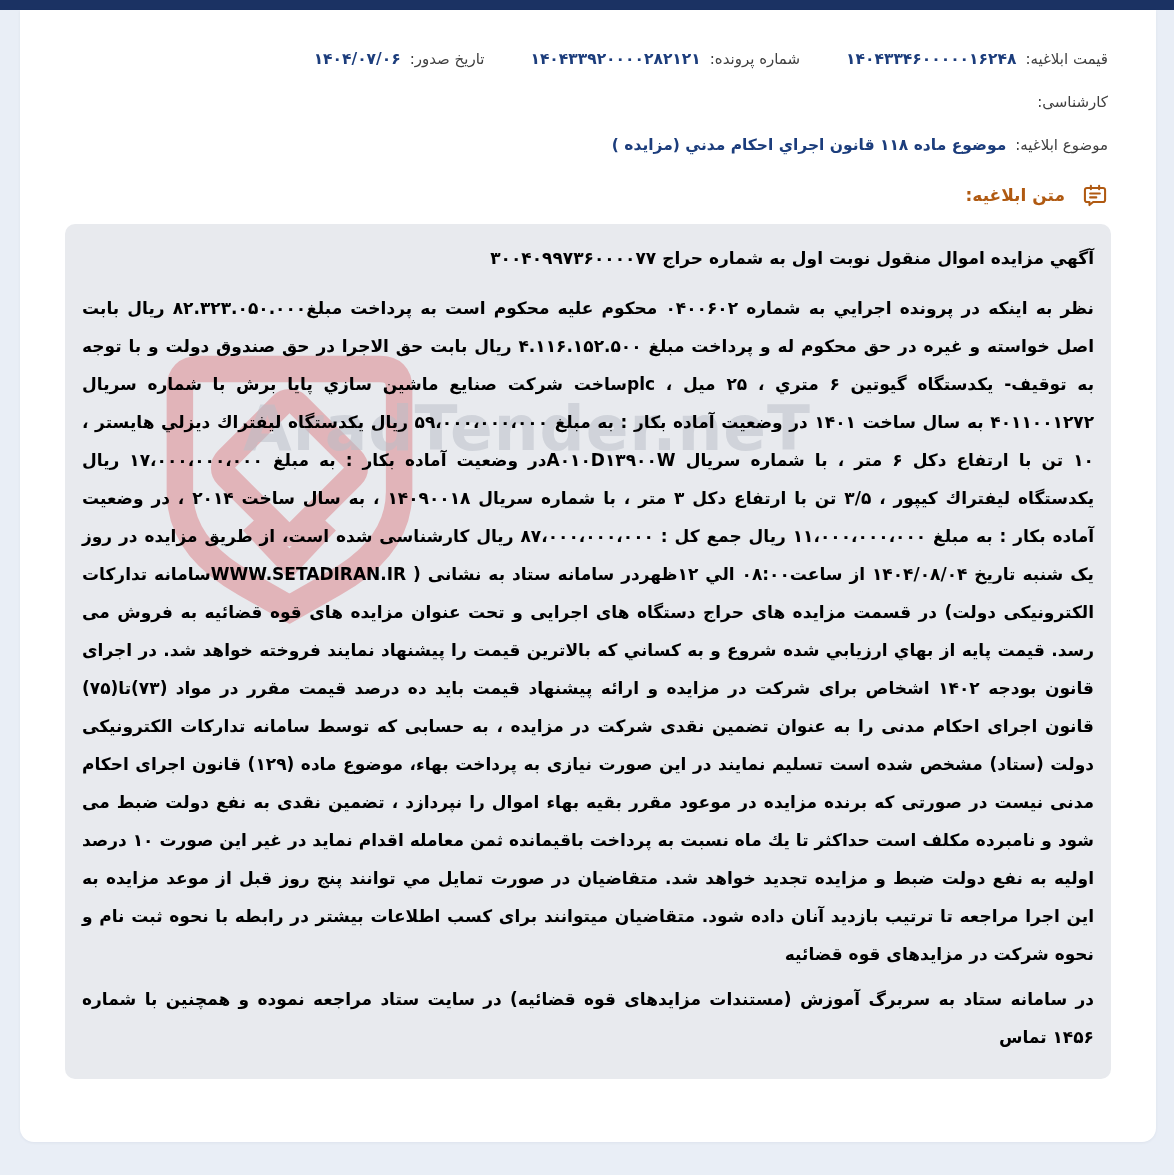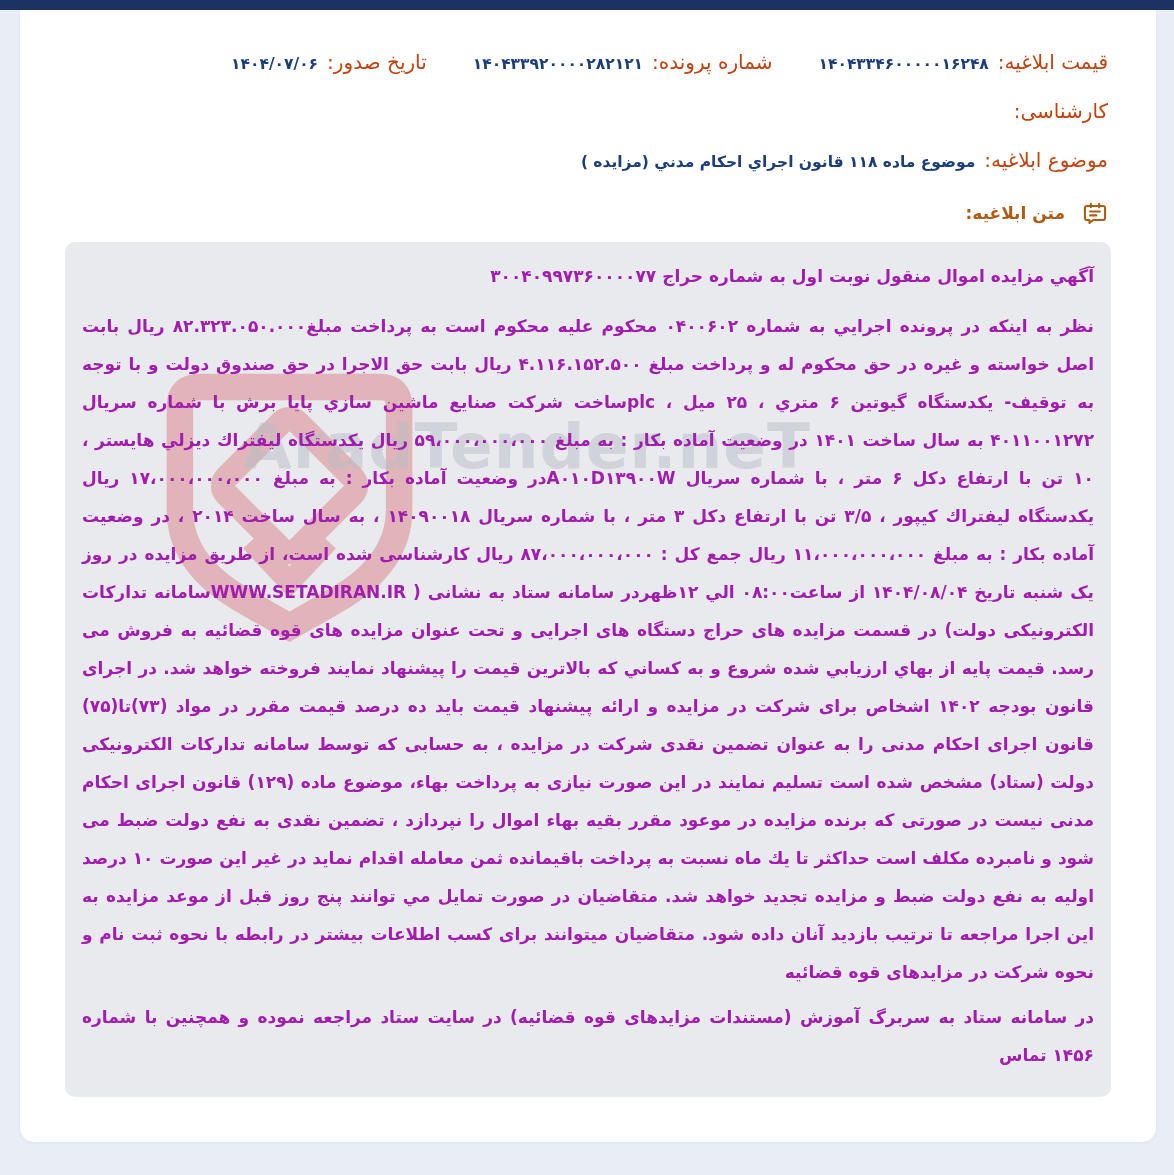--- a/index.html
+++ b/index.html
@@ -15,35 +15,35 @@
   }
   .card{
     position:absolute;top:10px;left:20px;right:18px;bottom:33px;
     background:#ffffff;border-radius:0 0 14px 14px;
     direction:rtl;
     padding:40px 48px 0 48px;box-sizing:border-box;
     box-shadow:0 1px 3px rgba(30,50,90,.06);
   }
   .meta-row{display:flex;align-items:baseline;margin-bottom:25px;}
   .meta-field{display:flex;align-items:baseline;gap:9px;margin-left:46px;white-space:nowrap;}
-  .label{color:#c2410c;font-size:20px;}
+  .label{color:#404040;font-size:15px;}
   .value{color:#1c3d7c;font-weight:bold;font-size:15.5px;}
   .section-head{
     margin-top:28px;display:flex;align-items:center;gap:17px;
     color:#b05a12;font-weight:bold;font-size:17px;
   }
   .textbox{
     position:relative;margin:16px -3px 0 -3px;
     background:#e8eaee;border-radius:10px;
     padding:15px 17px 0 17px;height:855px;box-sizing:border-box;
     overflow:hidden;
   }
   .textbox .content{position:relative;z-index:1;}
   p.doc{
-    margin:0;color:#a21caf;font-weight:bold;
+    margin:0;color:#000000;font-weight:bold;
     font-size:17px;line-height:38px;
     text-align:justify;
   }
   p.doc.title-line{text-align:right;margin-bottom:12px;}
   p.doc.para2{margin-top:7px;}
   p.doc.para3, p.doc.sig{margin-top:22px;}
   
   .wm{position:absolute;inset:0;z-index:0;pointer-events:none;}
   .wm-text{
     position:absolute;left:178px;top:168px;

